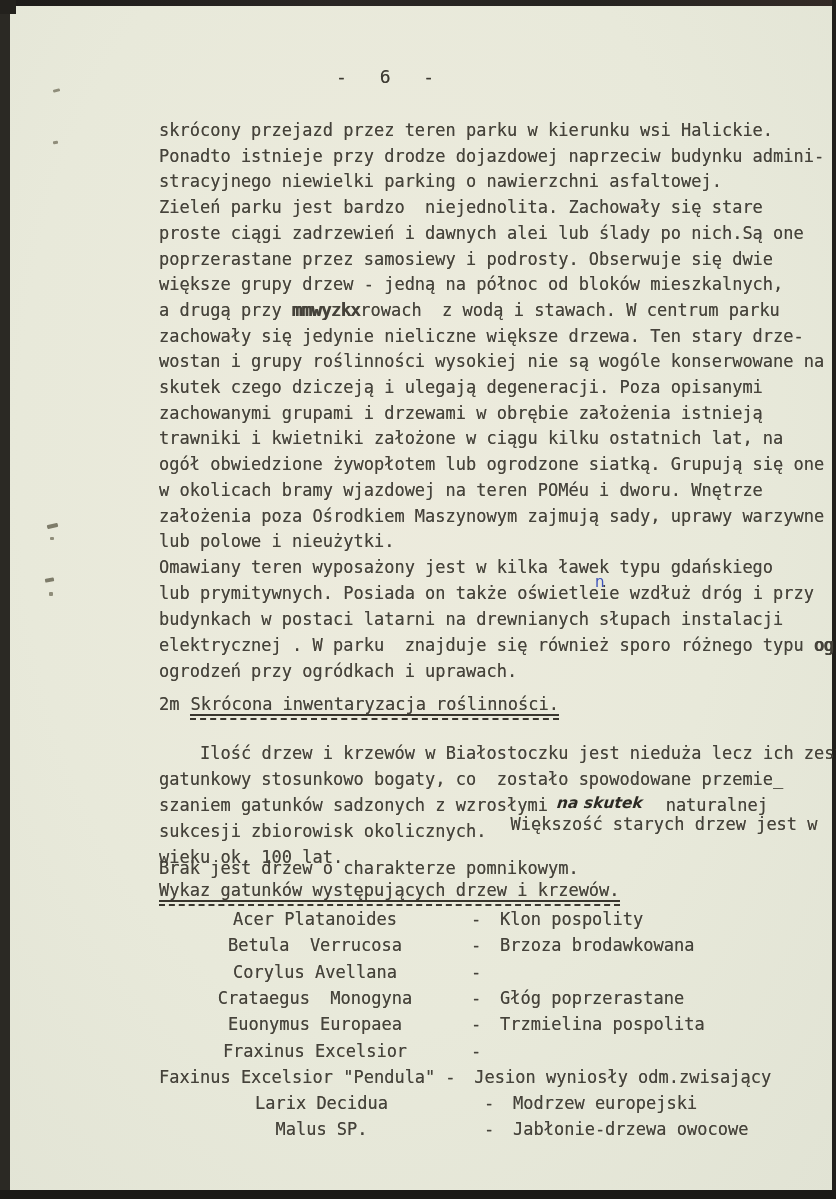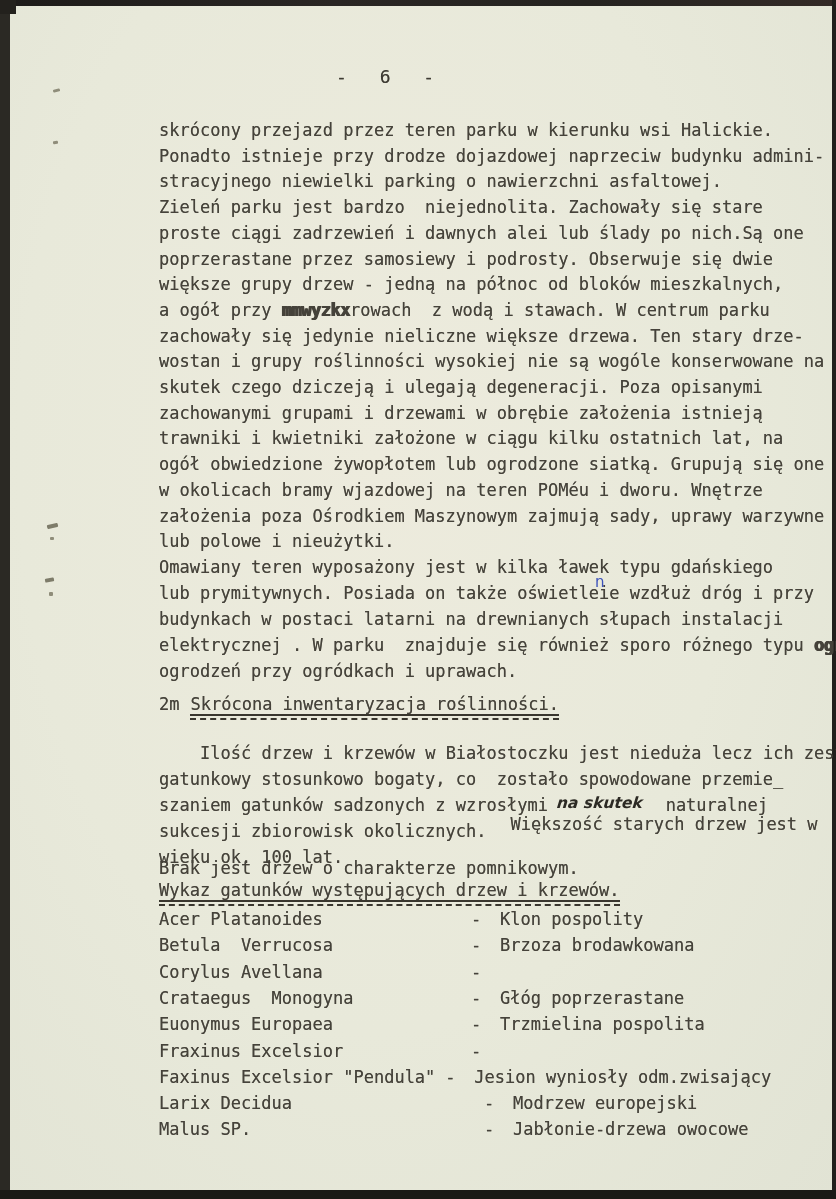--- a/index.html
+++ b/index.html
@@ -26,21 +26,21 @@
 
   .content{
     position:absolute;left:159px;top:118px;width:690px;
     font-size:17px;line-height:25.7px;
     text-shadow:0 0 0.6px rgba(40,38,30,0.55);
   }
   .line{white-space:pre;}
   .linec{white-space:nowrap;}
   .seg{white-space:pre;}
 
-  .overstruck{font-weight:bold;letter-spacing:-0.5px;text-shadow:0.8px 0 currentColor,-0.5px 0 currentColor;}
+  .overstruck{font-weight:normal;letter-spacing:-0.5px;text-shadow:0.8px 0 currentColor,-0.5px 0 currentColor;}
 
   .h1line{margin-top:8px;}
   .hnum{margin-right:11px;text-align:right;}
   .ul{border-bottom:2px solid #39362e;position:relative;}
   .ul::after{content:"";position:absolute;left:0;right:0;bottom:-6px;border-bottom:2.5px dashed #39362e;}
 
   .p2start{margin-top:23px;}
   .indent{padding-left:41px;}
   .tightline{margin-top:-15px;}
   .h2line{margin-top:-3px;margin-bottom:2px;}
@@ -56,21 +56,21 @@
     display:inline-block;width:0;overflow:visible;
     position:relative;top:-12px;left:-4px;
     color:#3c52bb;font-size:15px;
     font-family:"DejaVu Sans","Liberation Sans",sans-serif;
     text-shadow:none;
   }
   .raised{position:relative;top:-7px;margin-left:24px;}
 
   .slist{margin-top:2px;}
   .srow{display:flex;line-height:26.3px;}
-  .lat{flex:0 0 312px;white-space:pre;}
+  .lat{flex:0 0 312px;white-space:pre;text-align:center;}
   .srow.tight .lat{flex:0 0 auto;margin-right:10px;}
   .srow.wide .lat{flex:0 0 325px;}
   .dsh{flex:0 0 29px;white-space:pre;}
   .pol{white-space:pre;text-align:right;}
 
   .mark{position:absolute;background:#8f8d7a;border-radius:1px;}
   .m1{left:53px;top:89px;width:7px;height:3px;transform:rotate(-14deg);}
   .m2{left:53px;top:141px;width:5px;height:3px;transform:rotate(-8deg);}
   .m3{left:47px;top:524px;width:11px;height:4px;transform:rotate(-12deg);background:#7e7c6a;}
   .m4{left:50px;top:537px;width:4px;height:3px;}
@@ -99,21 +99,21 @@
   <div class="content">
 
     <div class="line">skrócony przejazd przez teren parku w kierunku wsi Halickie.</div>
     <div class="line">Ponadto istnieje przy drodze dojazdowej naprzeciw budynku admini-</div>
     <div class="line">stracyjnego niewielki parking o nawierzchni asfaltowej.</div>
     <div class="line">Zieleń parku jest bardzo  niejednolita. Zachowały się stare</div>
     <div class="line">proste ciągi zadrzewień i dawnych alei lub ślady po nich.Są one</div>
     <div class="line">poprzerastane przez samosiewy i podrosty. Obserwuje się dwie</div>
     <div class="line">większe grupy drzew - jedną na północ od bloków mieszkalnych,</div>
 
-    <div class="linec"><span class="seg">a ogół przy </span><span class="seg overstruck">mmwyzkx</span><span class="seg">rowach  z wodą i stawach. W centrum parku</span></div>
+    <div class="linec"><span class="seg">a drugą przy </span><span class="seg overstruck">mmwyzkx</span><span class="seg">rowach  z wodą i stawach. W centrum parku</span></div>
 
     <div class="line">zachowały się jedynie nieliczne większe drzewa. Ten stary drze-</div>
     <div class="line">wostan i grupy roślinności wysokiej nie są wogóle konserwowane na</div>
     <div class="line">skutek czego dziczeją i ulegają degeneracji. Poza opisanymi</div>
     <div class="line">zachowanymi grupami i drzewami w obrębie założenia istnieją</div>
     <div class="line">trawniki i kwietniki założone w ciągu kilku ostatnich lat, na</div>
     <div class="line">ogół obwiedzione żywopłotem lub ogrodzone siatką. Grupują się one</div>
     <div class="line">w okolicach bramy wjazdowej na teren POMéu i dworu. Wnętrze</div>
     <div class="line">założenia poza Ośrodkiem Maszynowym zajmują sady, uprawy warzywne</div>
     <div class="line">lub polowe i nieużytki.</div>

